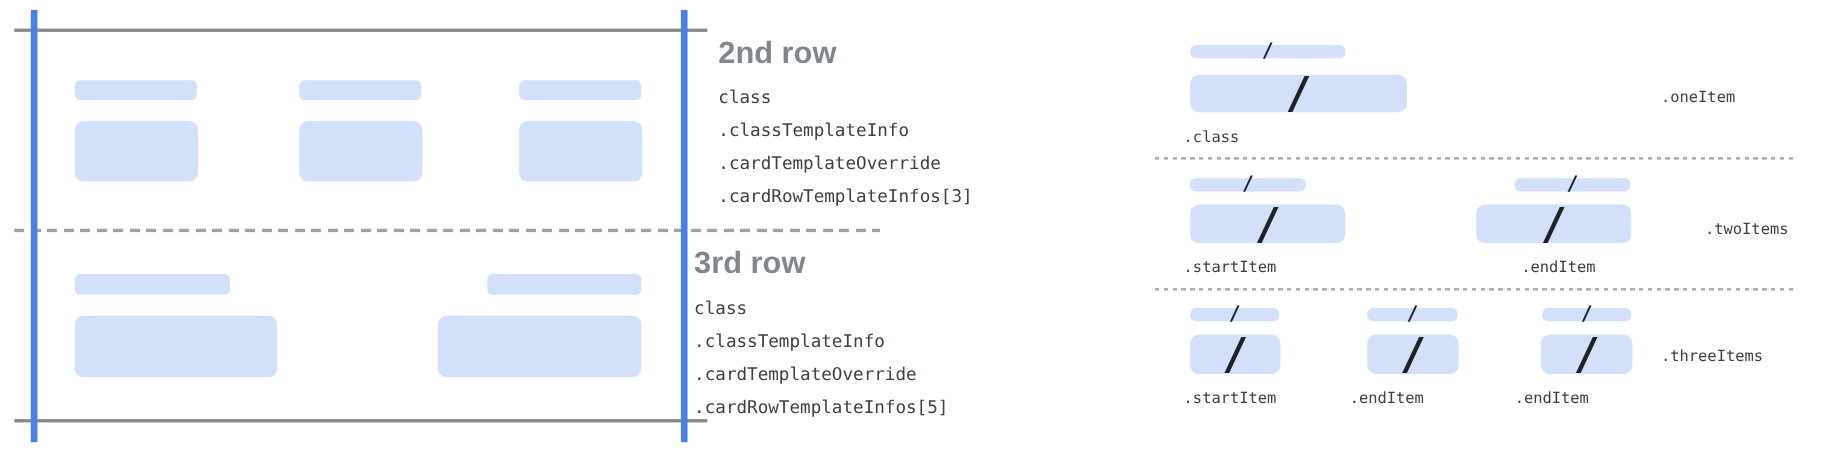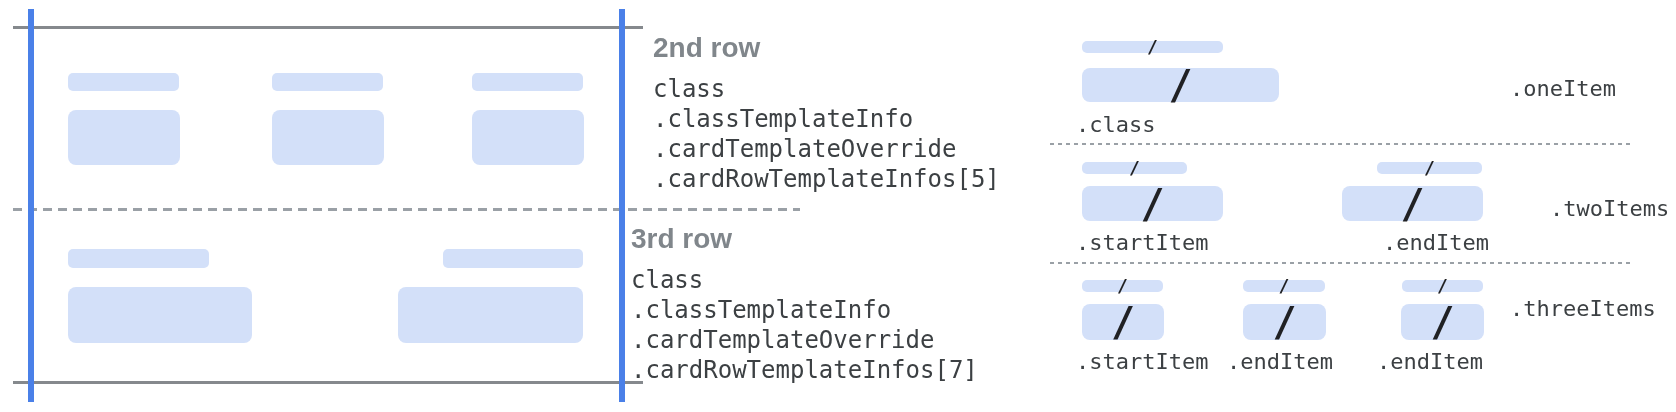--- a/index.html
+++ b/index.html
@@ -48,31 +48,31 @@
     margin: 0;
     font-size: 28px;
     line-height: 30px;
     font-weight: bold;
     color: var(--heading, #80868b);
     letter-spacing: 0;
   }
   .code-block { margin-top: 11px; }
   .code-line {
     font-family: "DejaVu Sans Mono", monospace;
-    font-size: 24px;
+    font-size: 16px;
     line-height: 30px;
     color: var(--code, #3c4043);
     white-space: pre;
   }
 
   
   .mono-label {
     position: absolute;
     font-family: "DejaVu Sans Mono", monospace;
-    font-size: 22px;
+    font-size: 14px;
     line-height: 24px;
     color: var(--code, #3c4043);
     white-space: pre;
   }
 </style>
 </head>
 <body>
 
 <div class="stage">
 
@@ -95,31 +95,31 @@
     <div class="bar sm" style="left:443px; top:249px; width:140px; height:19px;"></div>
     <div class="bar lg" style="left:398px; top:287px; width:185px; height:56px;"></div>
   </div>
 
   <div class="annotation" style="left:653px; top:33px;">
     <h2>2nd row</h2>
     <div class="code-block">
       <div class="code-line">class</div>
       <div class="code-line">.classTemplateInfo</div>
       <div class="code-line">.cardTemplateOverride</div>
-      <div class="code-line">.cardRowTemplateInfos[5]</div>
+      <div class="code-line">.cardRowTemplateInfos[3]</div>
     </div>
   </div>
 
   <div class="annotation" style="left:631px; top:224px;">
     <h2>3rd row</h2>
     <div class="code-block">
       <div class="code-line">class</div>
       <div class="code-line">.classTemplateInfo</div>
       <div class="code-line">.cardTemplateOverride</div>
-      <div class="code-line">.cardRowTemplateInfos[7]</div>
+      <div class="code-line">.cardRowTemplateInfos[5]</div>
     </div>
   </div>
 
   <div>
     <div class="bar sm" style="left:1082px; top:41px; width:141px; height:12px;">
       <span class="slash">/</span>
     </div>
     <div class="bar lg" style="left:1082px; top:68px; width:197px; height:34px;">
       <span class="slash">/</span>
     </div>
@@ -164,16 +164,16 @@
     </div>
     <div class="bar sm" style="left:1402px; top:280px; width:81px; height:12px;">
       <span class="slash">/</span>
     </div>
     <div class="bar lg" style="left:1401px; top:304px; width:83px; height:36px;">
       <span class="slash">/</span>
     </div>
     <span class="mono-label" style="left:1076px; top:350px;">.startItem</span>
     <span class="mono-label" style="left:1227px; top:350px;">.endItem</span>
     <span class="mono-label" style="left:1377px; top:350px;">.endItem</span>
-    <span class="mono-label" style="left:1510px; top:297px;">.threeItems</span>
+    <span class="mono-label" style="left:1510px; top:312px;">.threeItems</span>
   </div>
 
 </div>
 
 </body></html>

